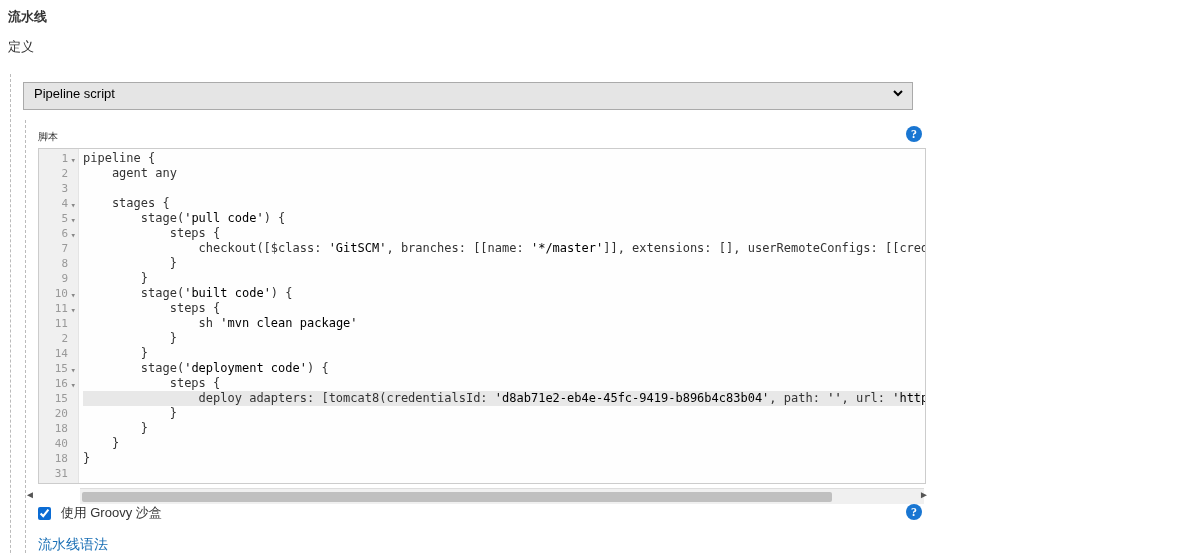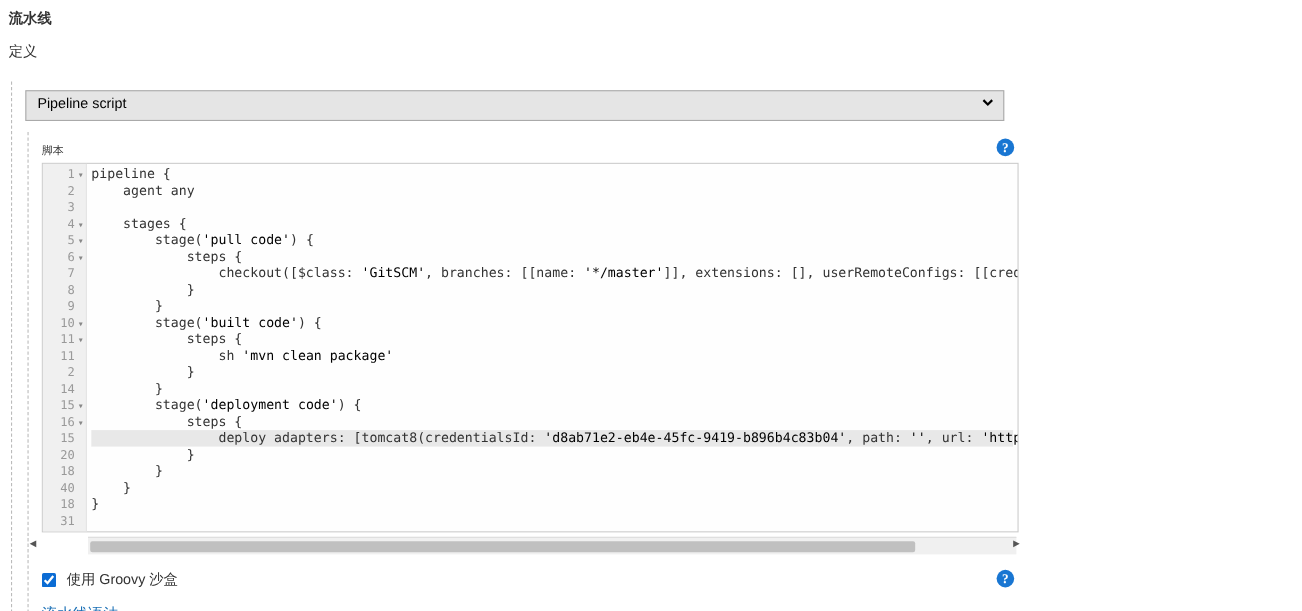--- a/index.html
+++ b/index.html
@@ -21,21 +21,21 @@
 .fold { color: #888; font-size: 9px; position: absolute; right: -8px; top: 2px; }
 .code-area { flex: 1; padding: 2px 4px; overflow: hidden; white-space: pre; }
 .code-line { height: 15px; line-height: 15px; }
 .code-line.active { background: #e8e8e8; }
 .hscroll { height: 16px; background: #f0f0f0; border-top: 1px solid #ddd; margin: 4px 0 0 42px; position: relative; width: 844px; }
 .hscroll-thumb { background: #c0c0c0; height: 10px; margin-top: 3px; margin-left: 2px; width: 750px; border-radius: 2px; }
 .hscroll-arrow { position: absolute; top: 1px; width: 12px; height: 12px; font-size: 10px; color: #555; text-align: center; line-height: 12px; cursor: pointer; }
 .hscroll-arrow.left { left: -14px; }
 .hscroll-arrow.right { right: -14px; }
 .kw-str { color: #000000; }
-.checkbox-row { margin-top: 14px; margin-bottom: 14px; position: relative; width: 890px; }
+.checkbox-row { margin-bottom: 14px; position: relative; width: 890px; }
 .checkbox-row input { accent-color: #0b6cd4; margin-right: 6px; vertical-align: middle; }
 .link { color: #1a6fb5; font-size: 14px; font-weight: 500; cursor: pointer; }
 </style>
 </head>
 <body>
 
 <div class="container">
   <div class="section-title">流水线</div>
   <div class="label">定义</div>
 

